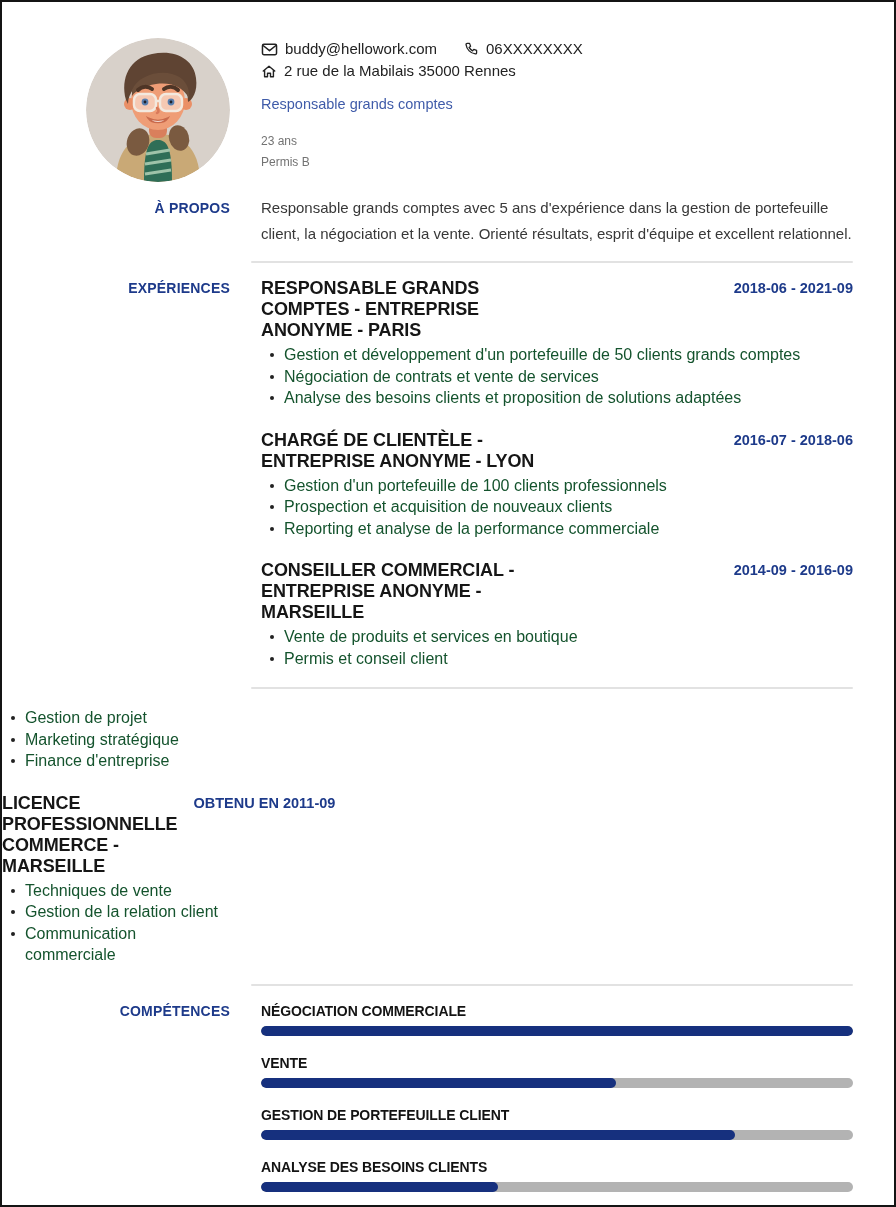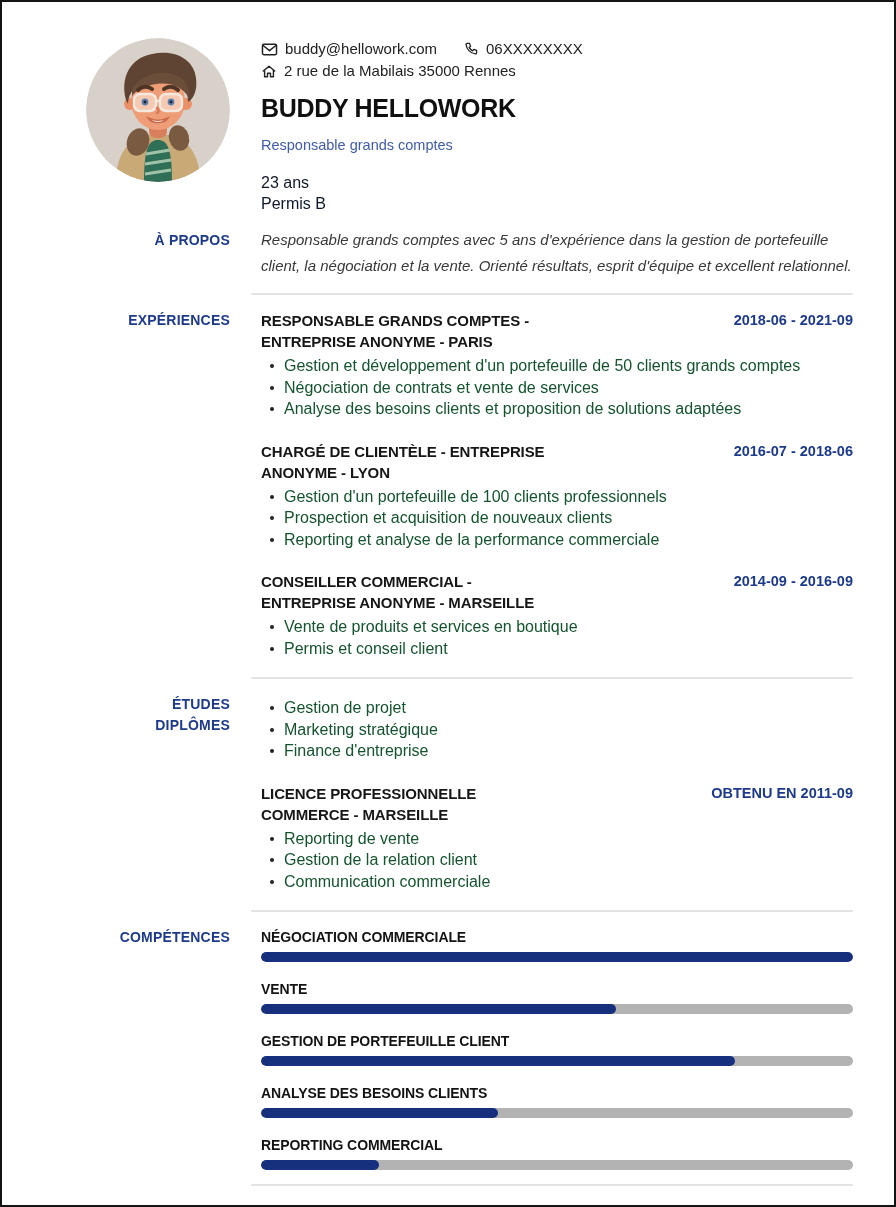--- a/index.html
+++ b/index.html
@@ -27,31 +27,31 @@
 
   
   .header { margin-bottom:16px; }
   .avatar-wrap { justify-self:end; }
   .avatar { width:144px; height:144px; border-radius:50%; overflow:hidden; display:block; }
   .contact-row { display:flex; gap:26px; align-items:center; font-size:15px; line-height:22px; color:#222; }
   .contact-item { display:flex; gap:7px; align-items:center; }
   .contact-item svg { flex:0 0 auto; display:block; }
   .name { font-size:25px; font-weight:800; letter-spacing:-0.3px; color:#101010; margin-top:11px; line-height:30px; }
   .subtitle { margin-top:12px; font-size:14.5px; color:var(--subtitle,#3f5ba9); line-height:20px; }
-  .meta { font-size:16px; line-height:21px; color:#0f172a; }
+  .meta { font-size:12px; line-height:21px; color:#737373; }
   .meta-block { margin-top:17px; }
 
   
-  .about-text { font-size:15px; line-height:26px; color:#383838; margin-top:-3px;font-style:italic; }
+  .about-text { font-size:15px; line-height:26px; color:#383838; margin-top:-3px; }
 
   
   .job { margin-bottom:21px; }
   .job:last-child { margin-bottom:4px; }
   .job-head { display:flex; justify-content:space-between; gap:16px; }
-  .job-title { font-weight:700; font-size:15px; line-height:21px; color:#161616; max-width:300px; letter-spacing:-0.1px; }
+  .job-title { font-weight:700; font-size:18px; line-height:21px; color:#161616; max-width:300px; letter-spacing:-0.1px; }
   .job-date { font-weight:700; font-size:14.5px; line-height:21px; color:var(--navy,#1d3a8a); white-space:nowrap; }
   .bullets { margin-top:3px; }
   .bullet { position:relative; padding-left:23px; font-size:16px; line-height:21.5px; color:#14532d; }
   .bullet::before { content:''; position:absolute; left:9px; top:9px; width:4px; height:4px; border-radius:50%; background:#222; }
 
   
   .skill-grid { display:grid; grid-template-columns:repeat(1,1fr); column-gap:13px; row-gap:17px; align-items:start; }
   .skill-name { font-weight:700; font-size:14px; line-height:21px; color:#131313; letter-spacing:-0.1px; }
   .bar-track { height:10px; border-radius:5px; background:var(--bar-track,#b3b3b3); margin-top:4px; overflow:hidden; }
   .bar-fill { height:100%; border-radius:5px; background:var(--bar-fill,#16307e); }
@@ -124,21 +124,20 @@
         </div>
       </div>
       <div class="contact-row">
         <div class="contact-item">
           <svg width="16" height="15" viewBox="0 0 18 17">
             <path d="M2.5 8 L9 2.5 L15.5 8 M4 6.8 V14.5 H7.3 V10.5 H10.7 V14.5 H14 V6.8" fill="none" stroke="#222" stroke-width="1.6" stroke-linecap="round" stroke-linejoin="round"></path>
           </svg>
           <span>2 rue de la Mabilais 35000 Rennes</span>
         </div>
       </div>
-      <div class="name">BUDDY HELLOWORK</div>
       <div class="subtitle">Responsable grands comptes</div>
       <div class="meta-block">
         <div class="meta">23 ans</div>
         <div class="meta">Permis B</div>
       </div>
     </div>
   </div>
 
   <div class="section">
     <div class="sec-label">À PROPOS</div>
@@ -185,41 +184,37 @@
           <div class="bullet">Permis et conseil client</div>
         </div>
       </div>
 
     </div>
   </div>
 
   <div class="divider"></div>
 
   <div class="section">
-    <div class="sec-label">
-      <div>ÉTUDES</div>
-      <div>DIPLÔMES</div>
-    </div>
     <div>
 
       <div class="job">
         <div class="bullets">
           <div class="bullet">Gestion de projet</div>
           <div class="bullet">Marketing stratégique</div>
           <div class="bullet">Finance d'entreprise</div>
         </div>
       </div>
 
       <div class="job">
         <div class="job-head">
           <div class="job-title">LICENCE PROFESSIONNELLE COMMERCE - MARSEILLE</div>
           <div class="job-date">OBTENU EN 2011-09</div>
         </div>
         <div class="bullets">
-          <div class="bullet">Reporting de vente</div>
+          <div class="bullet">Techniques de vente</div>
           <div class="bullet">Gestion de la relation client</div>
           <div class="bullet">Communication commerciale</div>
         </div>
       </div>
 
     </div>
   </div>
 
   <div class="divider"></div>
 

